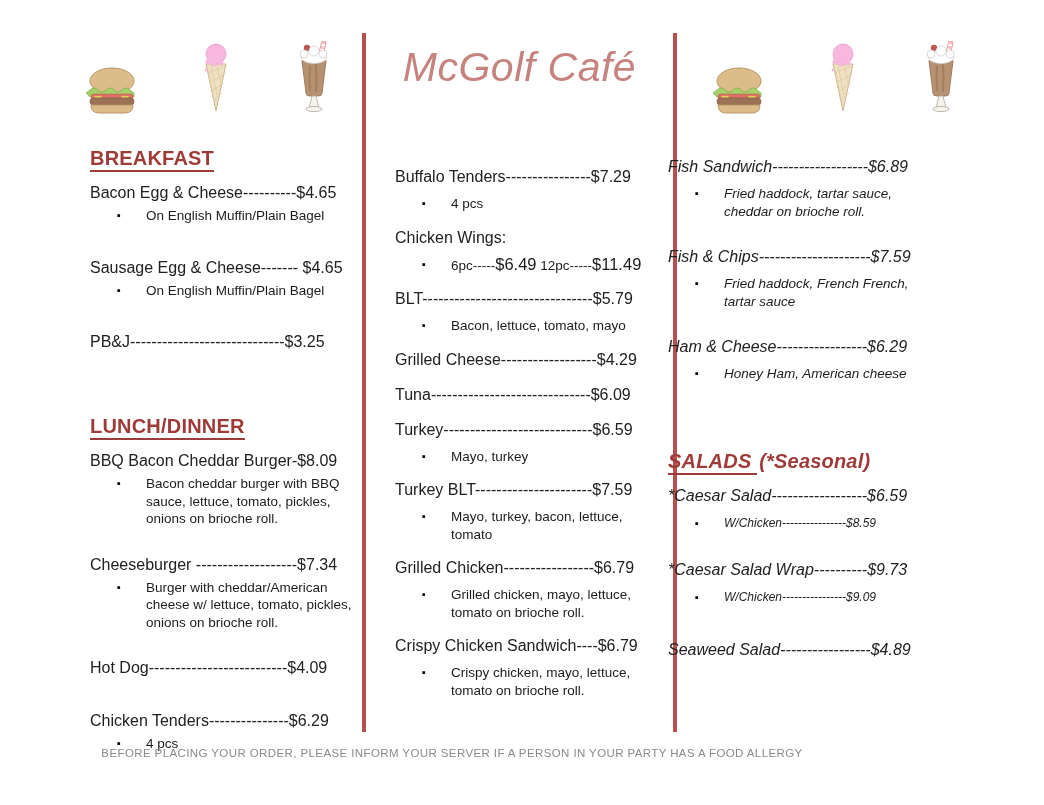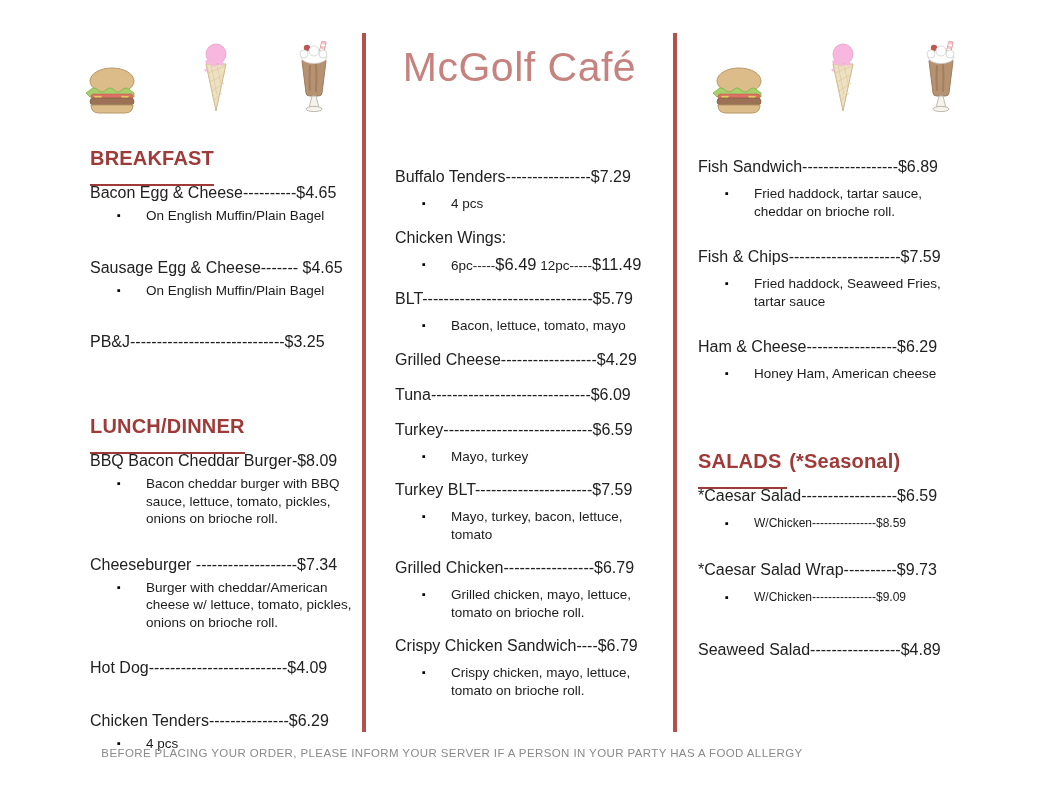--- a/index.html
+++ b/index.html
@@ -13,36 +13,36 @@
   }
   
   .vrule{position:absolute;top:33px;width:4px;height:699px;background:#b5504c;}
   .vrule.left{left:362px;}
   .vrule.right{left:673px;}
 
   
   .title{
     position:absolute;left:366px;top:44px;width:307px;
     text-align:center;font-size:41px;font-weight:400;
-    color:#c5827f;letter-spacing:.5px;
+    color:#c5827f;letter-spacing:.5px;font-style:italic;
   }
   .icon-group{position:absolute;top:40px;width:250px;height:75px;
     display:flex;justify-content:space-between;align-items:flex-end;opacity:.85;}
   .icon-group.left{left:85px;}
   .icon-group.right{left:712px;}
   .icon-group svg{display:block;}
 
   
   .menu-col{position:absolute;font-size:16px;line-height:21px;}
   .col-left{left:90px;top:146px;width:272px;}
   .col-mid{left:395px;top:166px;width:268px;}
-  .col-right{left:698px;top:156px;width:262px;}
+  .col-right{left:668px;top:156px;width:262px;font-style:italic;}
 
   .heading{font-size:20px;line-height:24px;font-weight:bold;color:#9e3a37;margin-bottom:8px;letter-spacing:.2px;}
-  .heading-main{border-bottom:2px solid currentColor;padding-bottom:15px;}
+  .heading-main{border-bottom:2px solid currentColor;padding-bottom:1px;}
   .heading-suffix{margin-left:2px;}
 
   .section + .section{margin-top:62px;}
   .col-right .section + .section{margin-top:66px;}
 
   .item{margin-top:26px;white-space:nowrap;}
   .section .item:first-child{margin-top:0;}
   .heading + .item{margin-top:12px;}
   .item.gap{margin-top:32px;}
   .col-mid .item{margin-top:14px;}
@@ -187,21 +187,21 @@
         <div class="detail">Grilled chicken, mayo, lettuce, tomato on brioche roll.</div>
         <div class="item">Crispy Chicken Sandwich----$6.79</div>
         <div class="detail">Crispy chicken, mayo, lettuce, tomato on brioche roll.</div>
       </div>
     </div>
   <div class="menu-col col-right">
       <div class="section">
         <div class="item">Fish Sandwich------------------$6.89</div>
         <div class="detail">Fried haddock, tartar sauce, cheddar on brioche roll.</div>
         <div class="item">Fish &amp; Chips---------------------$7.59</div>
-        <div class="detail">Fried haddock, Seaweed Fries, tartar sauce</div>
+        <div class="detail">Fried haddock, French French, tartar sauce</div>
         <div class="item">Ham &amp; Cheese-----------------$6.29</div>
         <div class="detail">Honey Ham, American cheese</div>
       </div>
       <div class="section">
         <div class="heading"><span class="heading-main">SALADS </span><span class="heading-suffix">(*Seasonal)</span></div>
         <div class="item">*Caesar Salad------------------$6.59</div>
         <div class="detail lg"><span>W/Chicken----------------$8.59</span></div>
         <div class="item">*Caesar Salad Wrap----------$9.73</div>
         <div class="detail lg"><span>W/Chicken----------------$9.09</span></div>
         <div class="item gap">Seaweed Salad-----------------$4.89</div>

